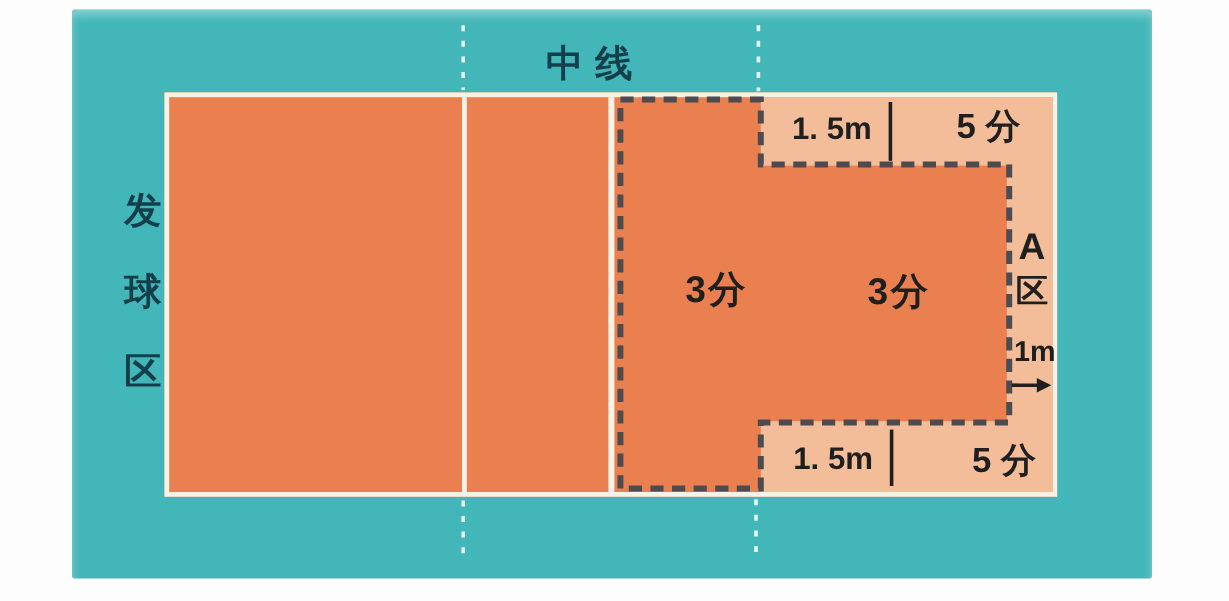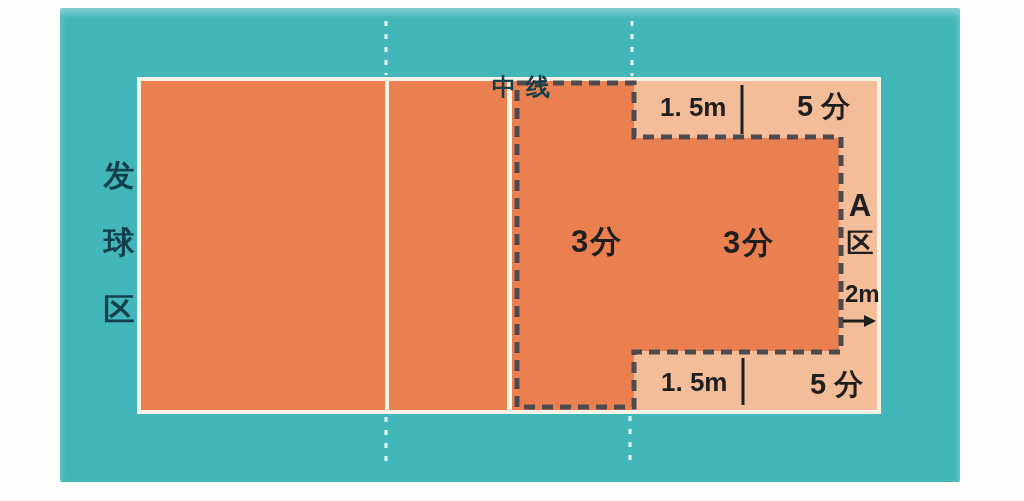--- a/index.html
+++ b/index.html
@@ -41,21 +41,21 @@
   .zone-right{left:839px;top:137px;width:38px;height:215px;}
   .overlay{position:absolute;left:0;top:0;width:1024px;height:501px;pointer-events:none;}
   .lbl{position:absolute;line-height:1;white-space:nowrap;}
   .teal-text{color:var(--teal-label-text);font-weight:700;}
   .dark-text{color:var(--measure-text);font-weight:bold;}
   .serving-area{
     left:100px;top:160px;width:38px;
     display:flex;flex-direction:column;gap:36px;align-items:center;
     font-size:31px;
   }
-  .center-line-label{left:492px;top:37px;font-size:24px;letter-spacing:10px;margin-top:38px;}
+  .center-line-label{left:455px;top:37px;font-size:31px;letter-spacing:10px;}
   .score3-left{left:571px;top:226px;font-size:31px;letter-spacing:2px;}
   .score3-right{left:723px;top:227px;font-size:31px;letter-spacing:2px;}
   .score5-top{left:797px;top:92px;font-size:29px;}
   .score5-bottom{left:810px;top:370px;font-size:29px;}
   .dim-15-top{left:660px;top:94px;font-size:26px;font-weight:600;}
   .dim-15-bottom{left:661px;top:369px;font-size:26px;font-weight:600;}
   .zone-a{
     left:843px;top:190px;width:34px;
     display:flex;flex-direction:column;gap:9px;align-items:center;
     color:var(--measure-text);font-weight:700;
@@ -114,15 +114,15 @@
 
   <div class="lbl dim-15-top dark-text">1. 5m</div>
 
   <div class="lbl dim-15-bottom dark-text">1. 5m</div>
 
   <div class="lbl zone-a">
     <span class="a-letter">A</span>
     <span class="a-char">区</span>
   </div>
 
-  <div class="lbl dim-1m dark-text">2m</div>
+  <div class="lbl dim-1m dark-text">1m</div>
 
 </div>
 
 </body></html>

